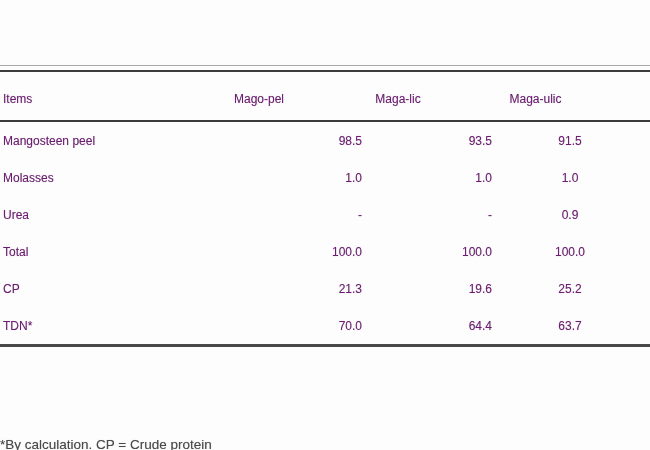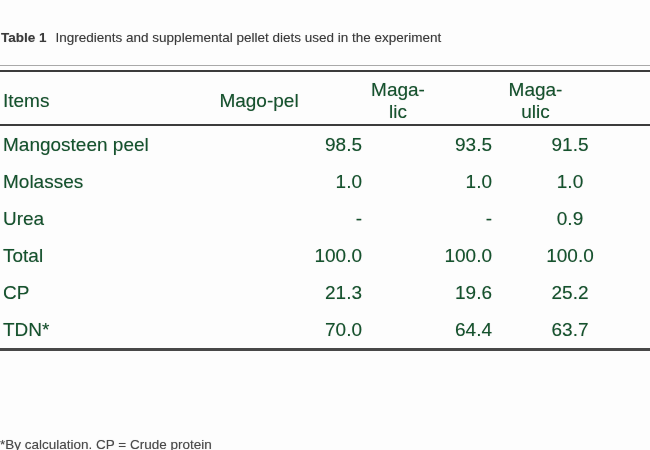--- a/index.html
+++ b/index.html
@@ -45,22 +45,22 @@
 
   table.diet-table {
     position: absolute;
     left: 0;
     top: 70px;
     width: 650px;
     border-collapse: collapse;
     table-layout: fixed;
     border-top: 2px solid #3c3c3c;
     border-bottom: 3px solid #484848;
-    font-size: 19px;
-    color: #14532d;
+    font-size: 12px;
+    color: #701a75;
   }
   .diet-table col.col-items   { width: 180px; }
   .diet-table col.col-magopel { width: 185px; }
   .diet-table col.col-magalic { width: 130px; }
   .diet-table col.col-magaulic{ width: 155px; }
 
   .diet-table thead th {
     height: 40px;
     padding-top: 7px;
     font-weight: 400;
@@ -100,23 +100,20 @@
     line-height: 16px;
     color: #4a4a4a;
     white-space: nowrap;
   }
 </style>
 </head>
 <body>
 
 <div class="page">
 
-  <div class="title">
-    <span class="t-label">Table 1</span><span>Ingredients and supplemental pellet diets used in the experiment</span>
-  </div>
 
   <div class="rule-light"></div>
 
   <table class="diet-table">
     <colgroup>
       <col class="col-items">
       <col class="col-magopel">
       <col class="col-magalic">
       <col class="col-magaulic">
     </colgroup>

